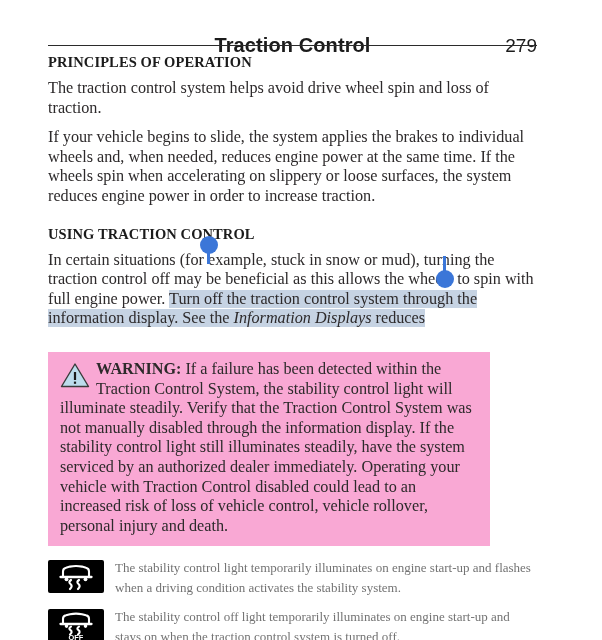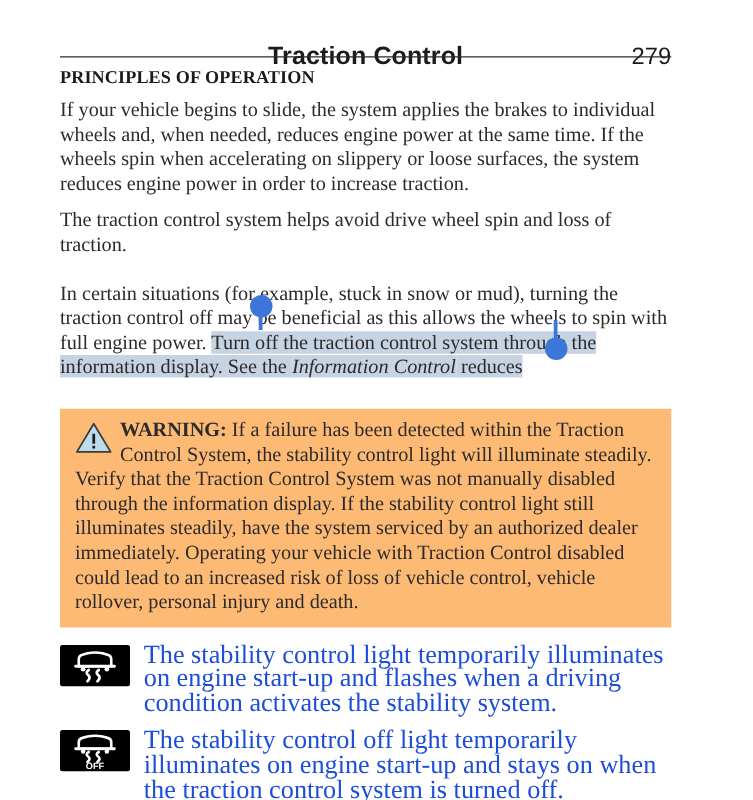--- a/index.html
+++ b/index.html
@@ -122,22 +122,22 @@
   #sel-handle-start .knob { left: 0px; top: 0px; }
   #sel-handle-start .bar  { left: 7px; top: 9px; height: 19px; }
 
   #sel-handle-end { left: 436px; top: 256px; }
   #sel-handle-end .bar  { left: 7px; top: 0px; height: 19px; }
   #sel-handle-end .knob { left: 0px; top: 14px; }
 
   
   .warning-box {
     position: relative;
-    background: #fdba74;
-    width: 489px;
+    background: #f9a8d4;
+    width: 442px;
     box-sizing: border-box;
     padding: 8px 12px 10px 12px;
     margin-bottom: 12px;
   }
   .warn-icon {
     float: left;
     width: 30px;
     height: 26px;
     margin: 2px 6px 0 0;
   }
@@ -163,48 +163,49 @@
     width: 56px;
     height: 33px;
     background: #000000;
     border-radius: 2px;
     margin-right: 11px;
     margin-top: 2px;
     position: relative;
   }
   .ind-text {
     font-family: "Liberation Serif", serif;
-    font-size: 21px;
+    font-size: 13px;
     line-height: 19.6px;
-    color: #1d4ed8;
+    color: #737373;
     margin: 0;
     flex: 1 1 auto;
   }
   .italic { font-style: italic; }
 </style>
 </head>
 <body>
 
 <div class="page">
 
   <div class="page-header">
     <div class="header-title">Traction Control</div>
     <div class="header-pageno">279</div>
   </div>
   <div class="header-rule"></div>
 
   <div class="content">
 
     <h2 class="sec-head">PRINCIPLES OF OPERATION</h2>
+    <p class="body">The traction control system helps avoid drive wheel spin and loss of traction.</p>
     <p class="body">If your vehicle begins to slide, the system applies the brakes to individual wheels and, when needed, reduces engine power at the same time. If the wheels spin when accelerating on slippery or loose surfaces, the system reduces engine power in order to increase traction.</p>
-    <p class="body">The traction control system helps avoid drive wheel spin and loss of traction.</p>
 
     <div class="gap-sm"></div>
 
-    <p class="body"><span>In certain situations (for example, stuck in snow or mud), turning the traction control off may be beneficial as this allows the wheels to spin with full engine power. </span><span class="sel">Turn off the traction control system through the information display. See the </span><span class="sel italic">Information Control</span><span class="sel"> reduces</span></p>
+    <h2 class="sec-head">USING TRACTION CONTROL</h2>
+    <p class="body"><span>In certain situations (for example, stuck in snow or mud), turning the traction control off may be beneficial as this allows the wheels to spin with full engine power. </span><span class="sel">Turn off the traction control system through the information display. See the </span><span class="sel italic">Information Displays</span><span class="sel"> reduces</span></p>
 
     <div class="gap-md"></div>
 
 
     <div class="warning-box">
       <svg class="warn-icon" viewBox="0 0 30 26">
         <polygon points="15,2 28.5,24.5 1.5,24.5" fill="#bcdcec" stroke="#3a3a3a" stroke-width="1.4" stroke-linejoin="round"></polygon>
         <rect x="13.9" y="10" width="2.2" height="8" fill="#1b1b1b"></rect>
         <rect x="13.9" y="19.6" width="2.2" height="2.2" fill="#1b1b1b"></rect>
       </svg>

